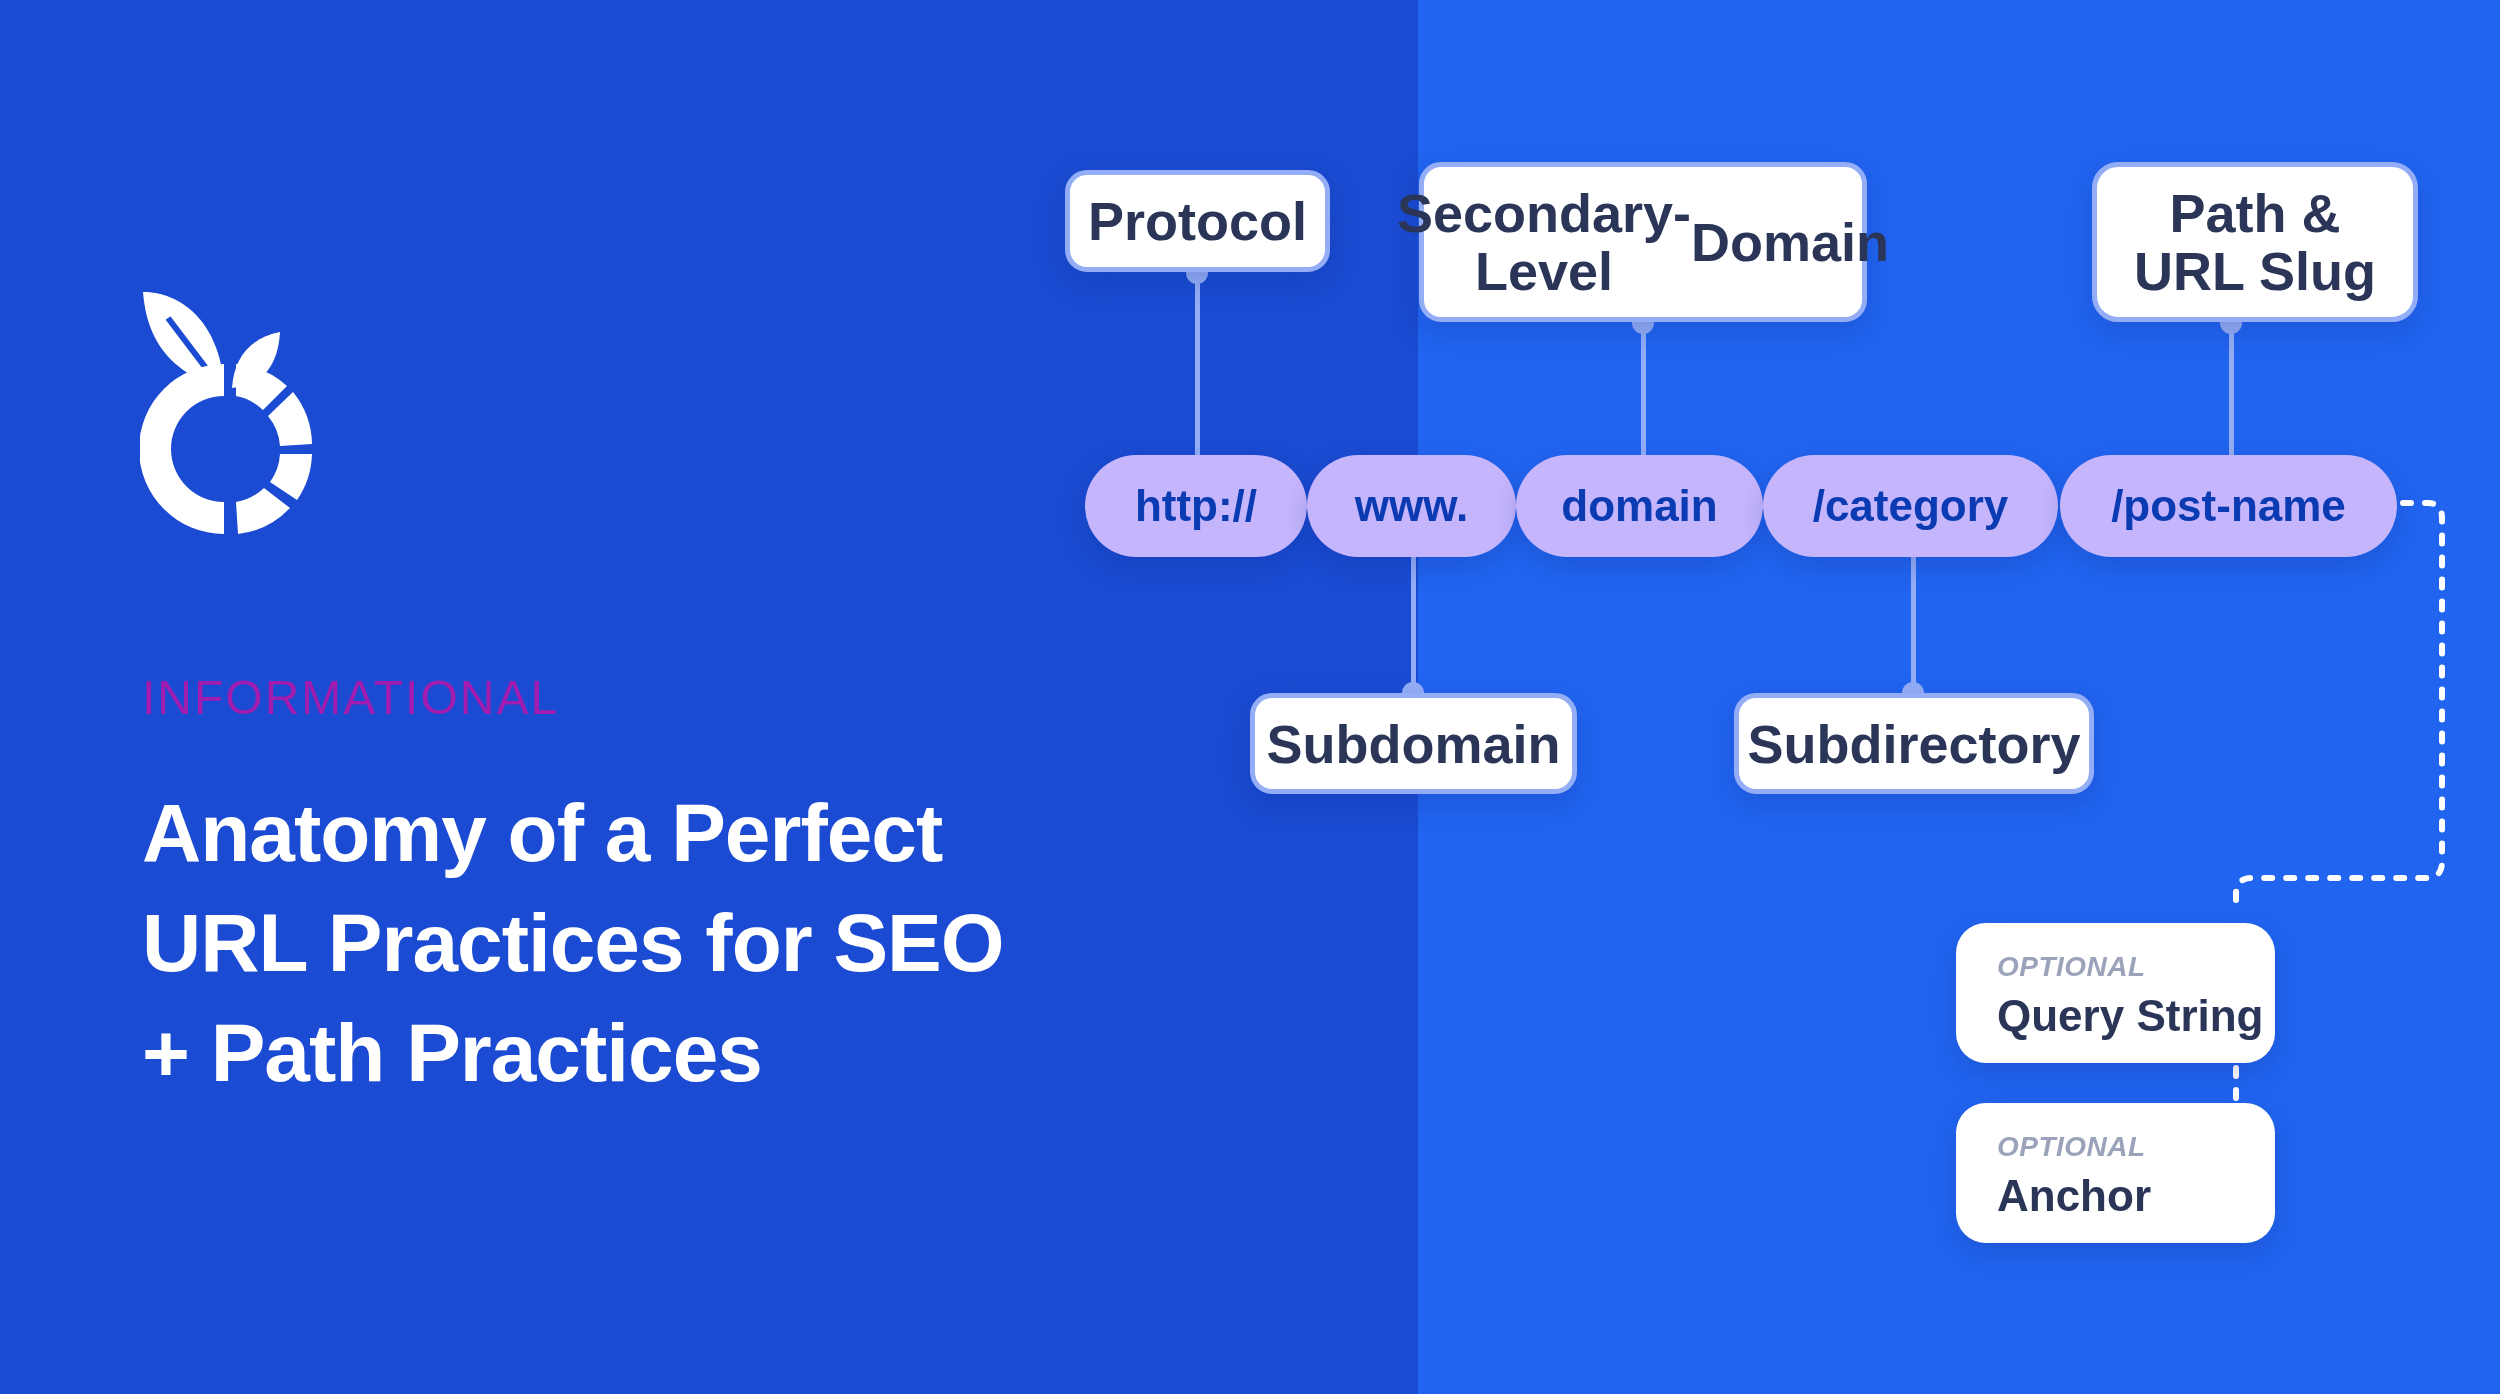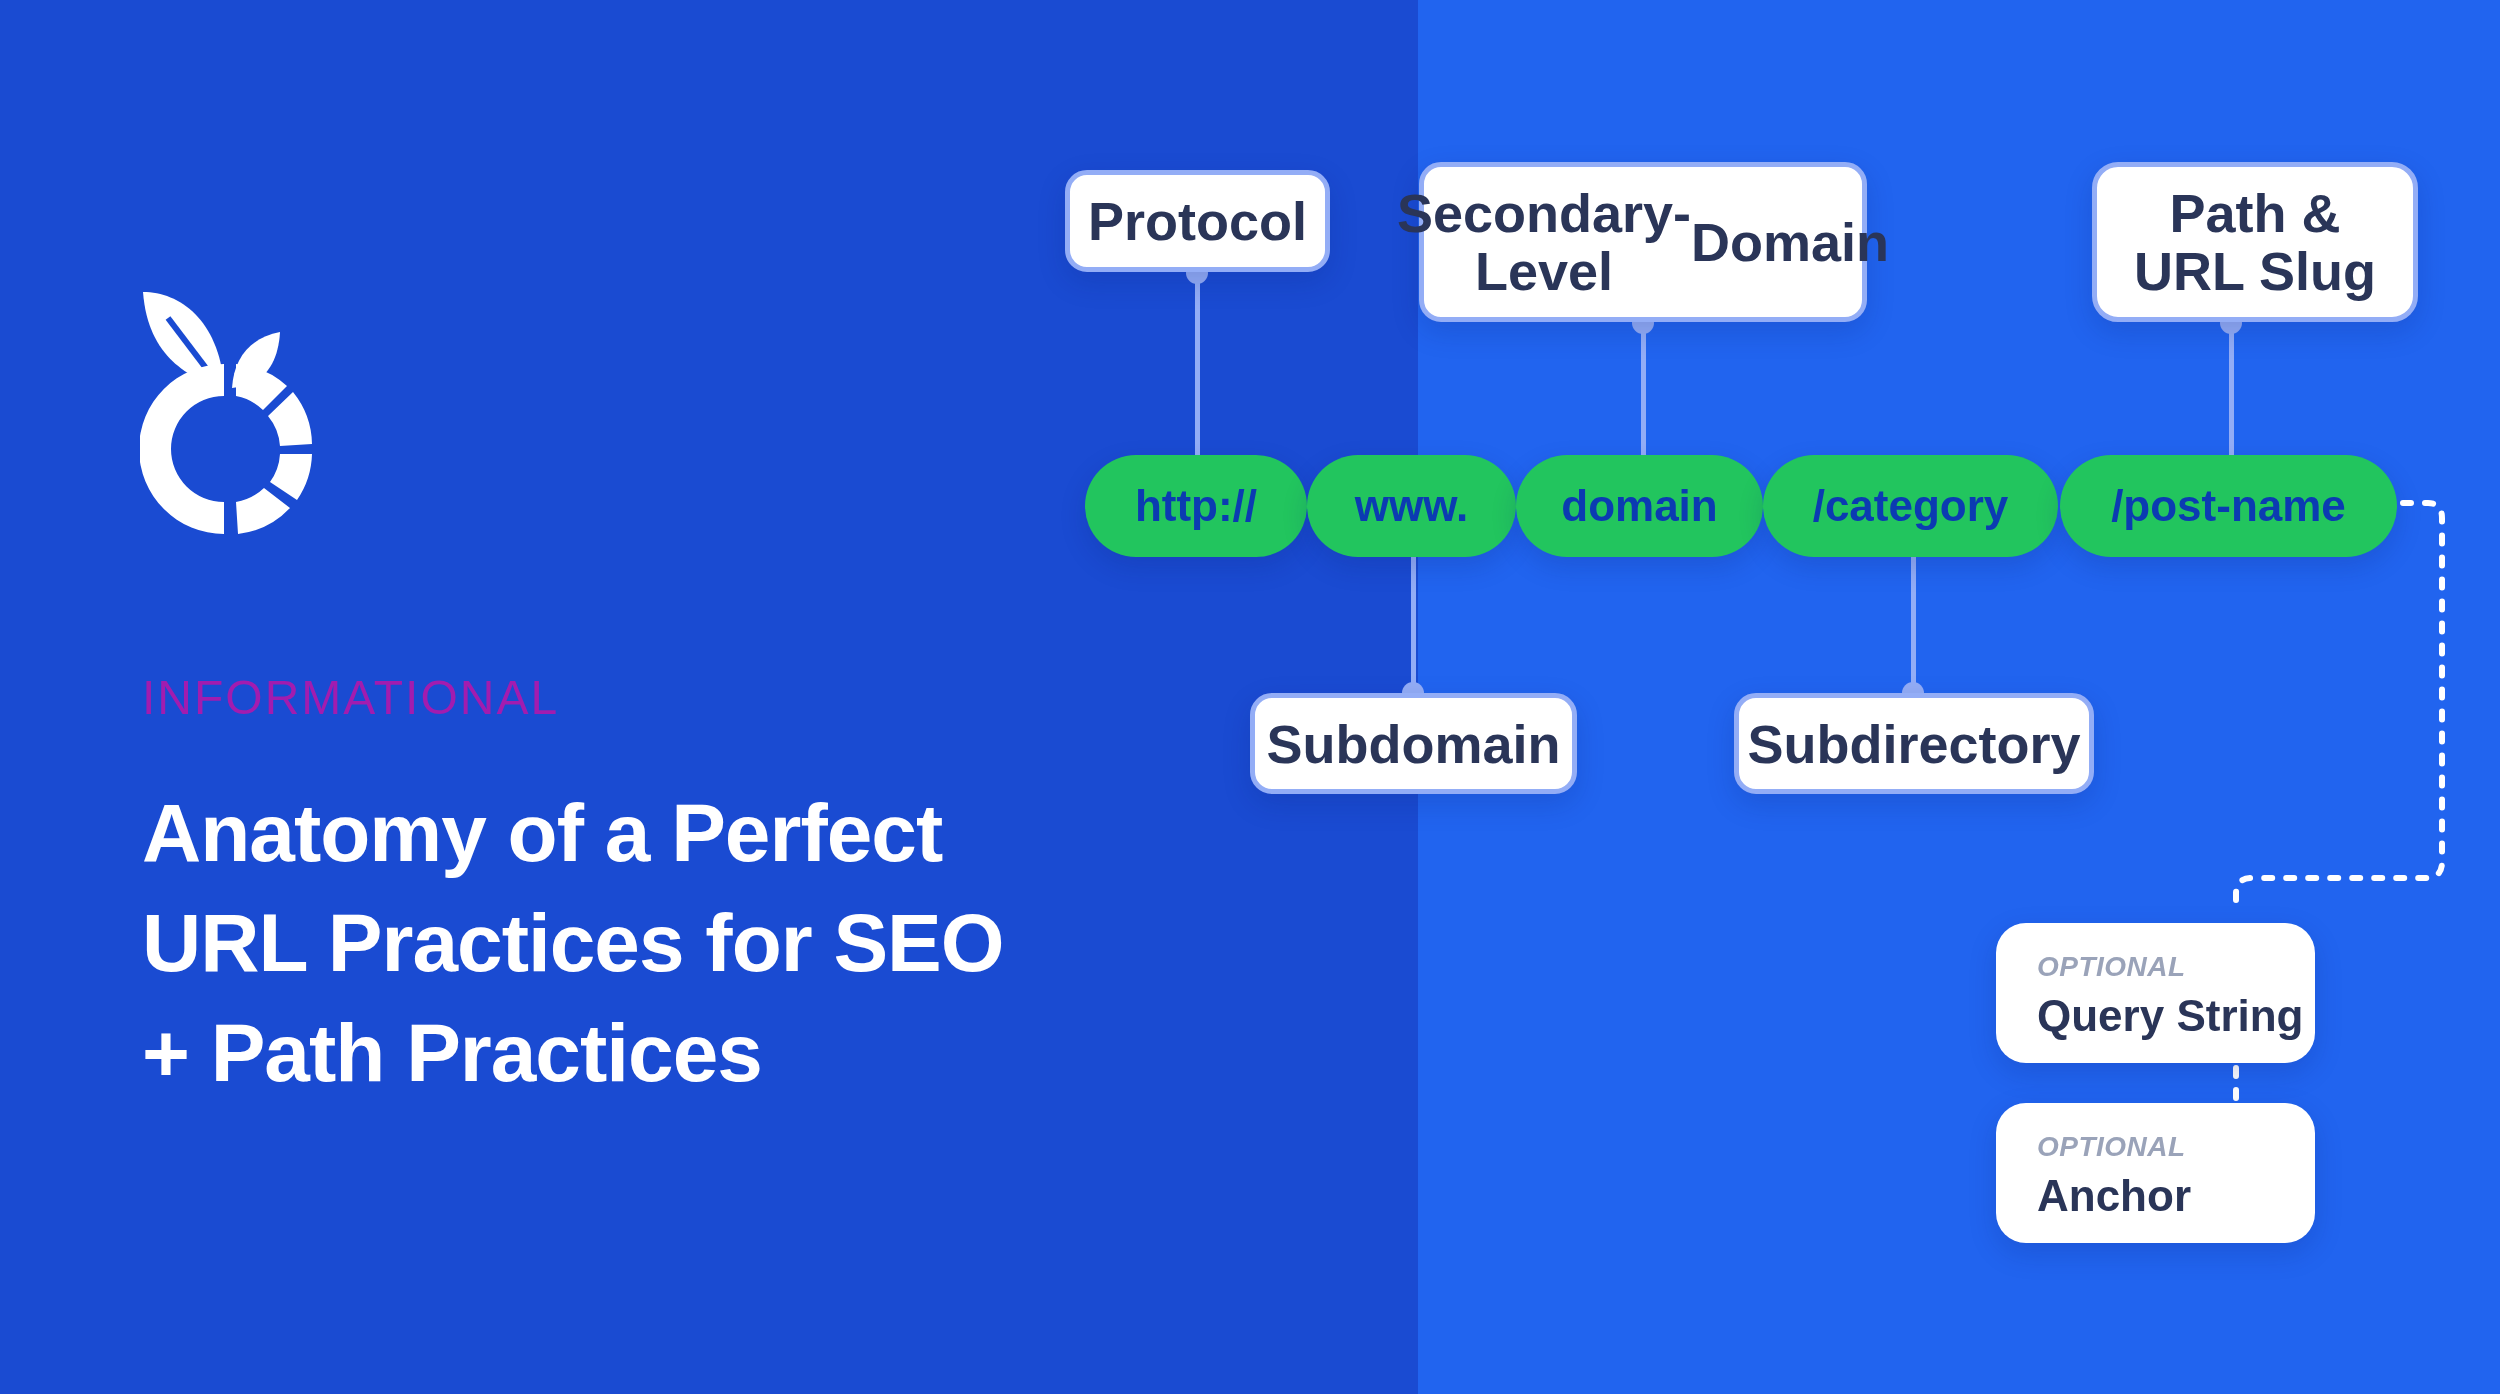--- a/index.html
+++ b/index.html
@@ -12,26 +12,26 @@
   .title div { white-space: nowrap; }
 
   .connector { position: absolute; background: #93adf6; width: 5px; }
   .dot { position: absolute; width: 22px; height: 22px; border-radius: 50%; background: #93adf6; }
 
   .label-box { position: absolute; background: #ffffff; border: 5px solid #93adf6; border-radius: 22px; box-sizing: border-box;
                display: flex; align-items: center; justify-content: center; text-align: center;
                color: #2a3558; font-size: 54px; font-weight: 600; line-height: 58px;
                box-shadow: 0 10px 28px rgba(10, 30, 110, 0.18); }
 
-  .pill { position: absolute; top: 455px; height: 102px; background: #22c55e; border-radius: 51px;
+  .pill { position: absolute; top: 455px; height: 102px; background: #c4b5fd; border-radius: 51px;
           display: flex; align-items: center; justify-content: center;
           color: #0b3bb2; font-size: 44px; font-weight: 600; white-space: nowrap;
           box-shadow: 0 10px 26px rgba(10, 30, 110, 0.18); }
 
-  .opt-box { position: absolute; left: 1996px; width: 319px; background: #ffffff; border-radius: 30px; box-sizing: border-box; padding-left: 41px;
+  .opt-box { position: absolute; left: 1956px; width: 319px; background: #ffffff; border-radius: 30px; box-sizing: border-box; padding-left: 41px;
              box-shadow: 0 10px 28px rgba(10, 30, 110, 0.18); }
   .opt-tag { position: absolute; left: 41px; top: 28px; color: #9aa3b9; font-size: 28px; font-weight: 700; font-style: italic; letter-spacing: 0.5px; }
   .opt-title { position: absolute; left: 41px; top: 68px; color: #2a3558; font-size: 44px; font-weight: 600; white-space: nowrap; }
 
   svg.dashes { position: absolute; left: 0; top: 0; width: 2500px; height: 1394px; pointer-events: none; }
 </style>
 </head>
 <body>
 
 <div class="panel-left"></div>

